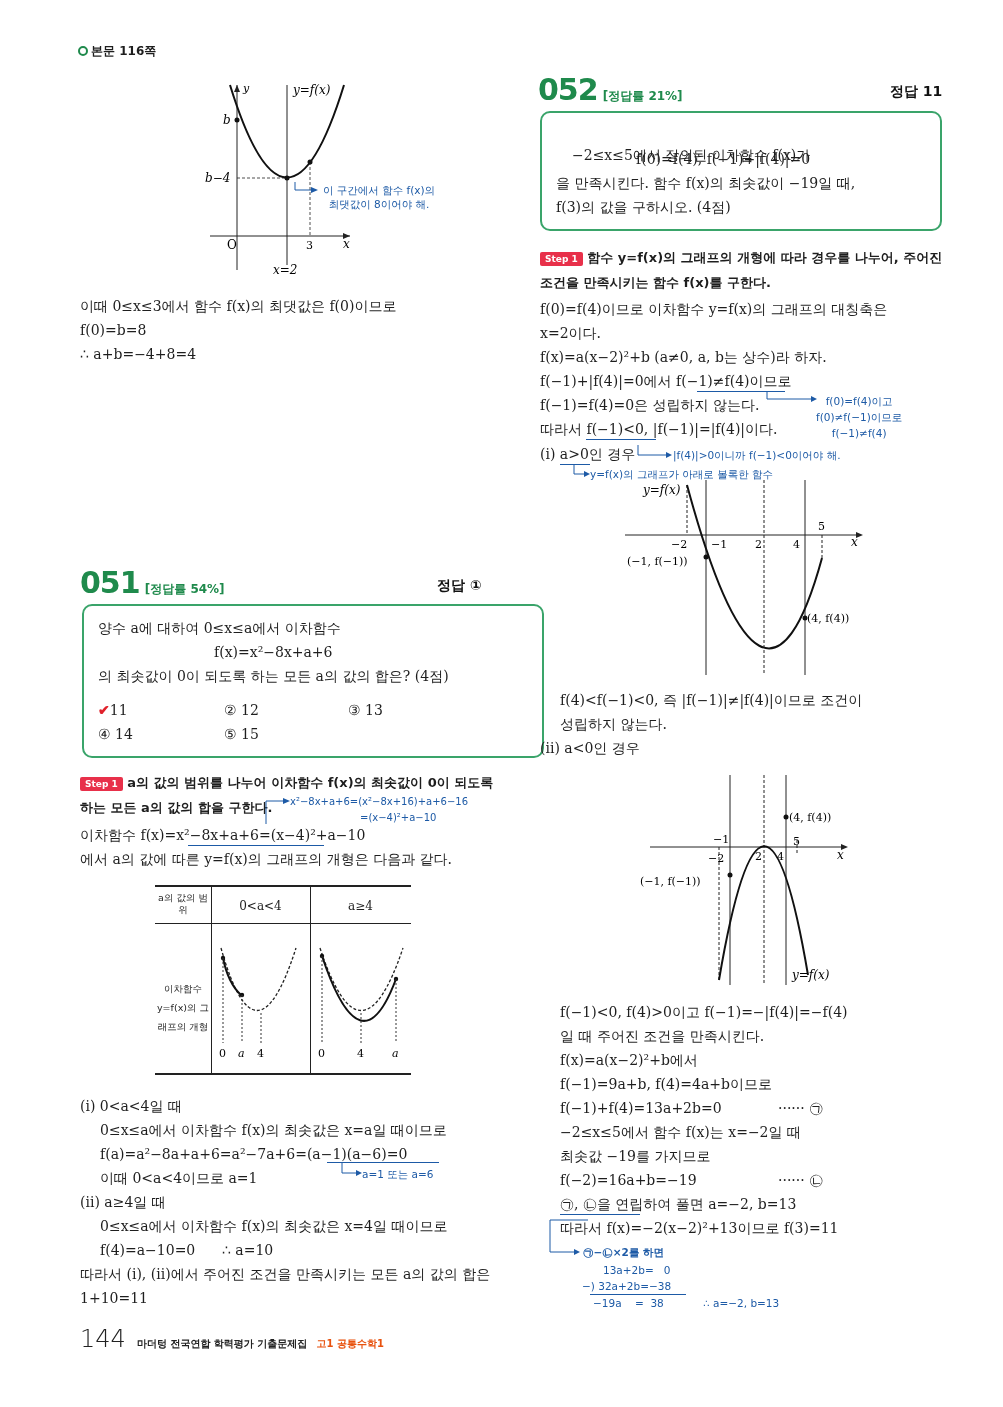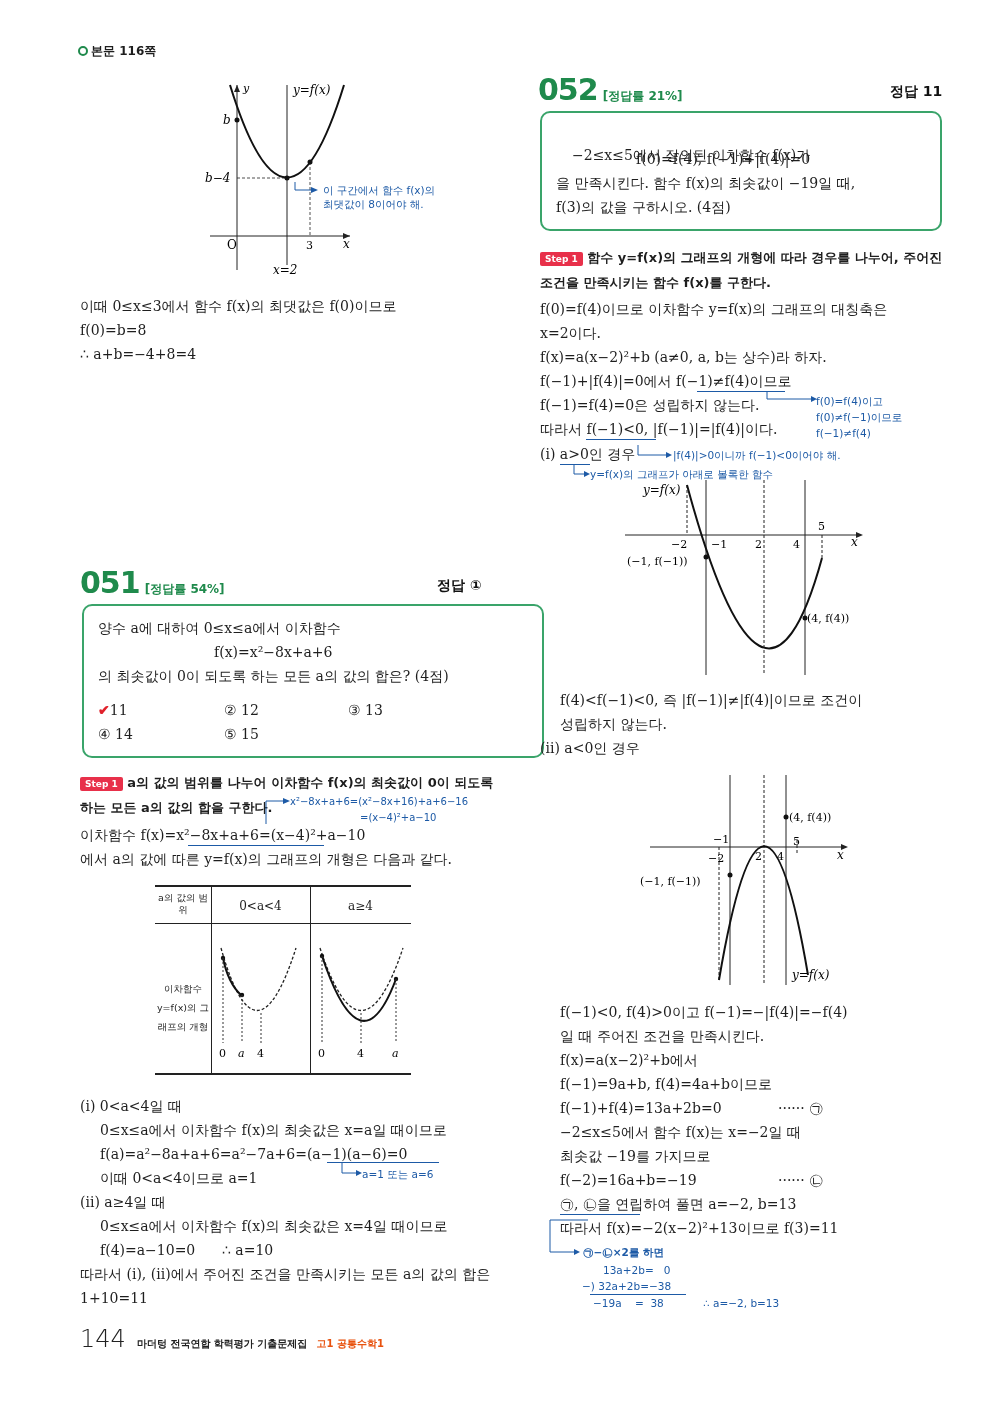--- a/index.html
+++ b/index.html
@@ -2,21 +2,21 @@
 <html><head>
 <meta charset="utf-8">
 <style>
   * { box-sizing: border-box; margin: 0; padding: 0; }
   html, body { width: 1003px; height: 1407px; background: #ffffff; }
   body { position: relative; font-family: "DejaVu Serif", serif; color: #1e1e1e; overflow: hidden; }
   .abs { position: absolute; }
   .sans { font-family: "DejaVu Sans", "Liberation Sans", sans-serif; }
   .serif { font-family: "DejaVu Serif", "Liberation Serif", serif; }
   .line { position: absolute; font-size: 14px; white-space: nowrap; line-height: 20px; }
-  .note { position: absolute; font-family: "DejaVu Sans", sans-serif; font-size: 10.5px; color: #1d5aa6; white-space: nowrap; line-height: 14px; }
+  .note { position: absolute; font-family: "DejaVu Sans", sans-serif; font-size: 10.5px; color: #1d5aa6; white-space: nowrap; line-height: 14px; text-align: center; }
   .probnum { font-family: "DejaVu Sans", sans-serif; font-weight: bold; font-size: 30px; color: #1f8a4c; letter-spacing: -1px; }
   .rate { font-family: "DejaVu Sans", sans-serif; font-weight: bold; font-size: 12px; color: #1f8a4c; }
   .answer { font-family: "DejaVu Sans", sans-serif; font-weight: bold; font-size: 14px; color: #111; }
   .qbox { position: absolute; border: 2px solid #3aa46a; border-radius: 10px; background: #fff; }
   .step { display: inline-block; background: #e8304a; color: #fff; font-family: "DejaVu Sans", sans-serif; font-size: 9px; padding: 2px 5px; border-radius: 2px; vertical-align: middle; }
   .bold-sans { font-family: "DejaVu Sans", sans-serif; font-weight: bold; font-size: 13px; }
   .footer-num { font-family: "DejaVu Sans", sans-serif; font-size: 24px; font-weight: 300; color: #222; }
   .footer-title { font-family: "DejaVu Sans", sans-serif; font-size: 10px; font-weight: bold; color: #222; }
   .footer-sub { font-family: "DejaVu Sans", sans-serif; font-size: 10px; font-weight: bold; color: #e8520e; }
   svg text { font-family: "DejaVu Serif", serif; }

